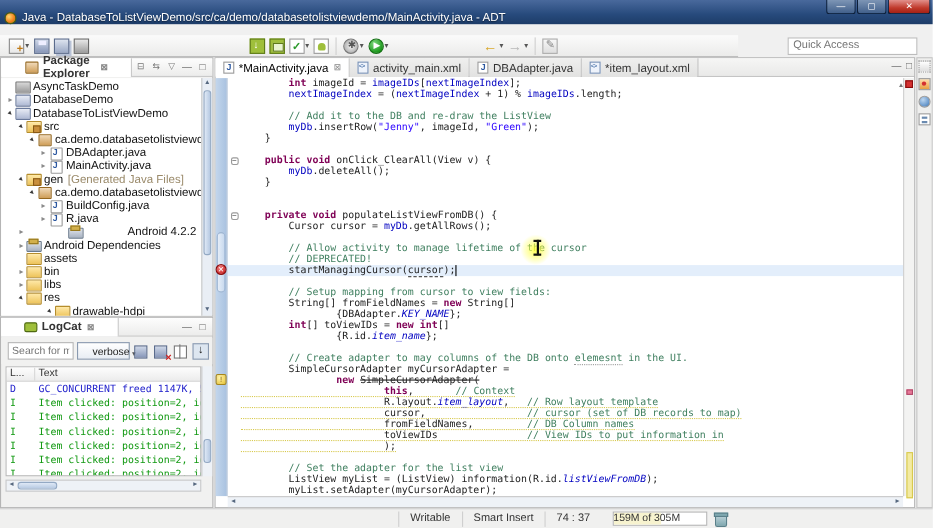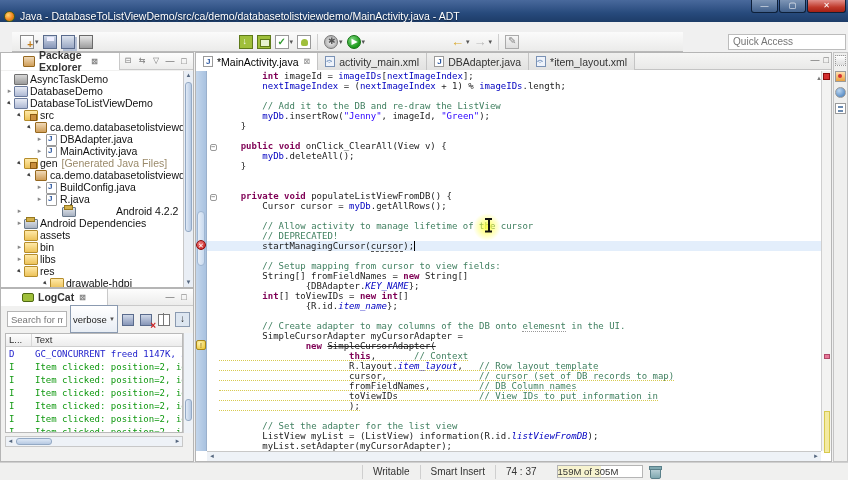--- a/index.html
+++ b/index.html
@@ -17,21 +17,21 @@
   .winbtn { width:27px; height:13px; border:1px solid #0d1f38; border-top:none; border-radius:0 0 3px 3px;
     background:linear-gradient(#7d95b5,#41608b); color:#fff; font-size:8px; line-height:11px; text-align:center; margin-left:1px; }
   .winbtn.close { width:39px; background:linear-gradient(#e2908b,#c0392b 60%,#a32014); }
 
   
   .menubar { position:absolute; left:0; top:18px; width:848px; height:14px; background:#f4f4f3;
     border-bottom:1px solid #e0e0e0; display:flex; align-items:center; padding-left:4px; }
   .menuitem { padding:0 8px; font-size:11px; color:#1a1a1a; }
 
   
-  .toolbar { position:absolute; left:12px; top:32px; width:671px; height:20px;
+  .toolbar { position:absolute; left:0; top:32px; width:671px; height:20px;
     background:linear-gradient(#fbfbfb,#ebebea); border-bottom:1px solid #b9b9b9; display:flex; align-items:center;gap:16px; }
   .tgroup { display:flex; align-items:center; margin-left:6px; padding-right:6px; }
   .tbtn { display:flex; align-items:center; height:17px; padding:0 2px; border-radius:2px; }
   .ticon { width:14px; height:14px; display:inline-block; position:relative; }
   .drop { font-size:7px; color:#555; margin-left:1px; }
   .i-new   { background:linear-gradient(#fff,#e8e8e8); border:1px solid #8a8a8a; }
   .i-new::after{ content:"+"; position:absolute; right:0; bottom:-2px; color:#c07a16; font-weight:bold; font-size:10px;}
   .i-save  { background:linear-gradient(#cfd8e8,#8796b8); border:1px solid #5a6b8c; }
   .i-save::after{ content:""; position:absolute; left:3px; top:1px; width:7px; height:4px; background:#eef; }
   .i-saveall { background:linear-gradient(#dde4ef,#9aa8c4); border:1px solid #5a6b8c; box-shadow:2px 2px 0 #b8c2d6; }
@@ -97,22 +97,22 @@
   .tsuffix { color:#9a8a6a; margin-left:4px; }
   .vscroll { position:absolute; right:0; top:18px; bottom:0; width:10px; background:#e9eef5; border-left:1px solid #c8c8c8; }
   .vscroll .sa { position:absolute; left:0; width:9px; height:9px; font-size:6px; color:#55677f; text-align:center; line-height:9px;}
   .vscroll .thumb { position:absolute; left:1px; width:7px; border-radius:3px; background:linear-gradient(90deg,#dfe9f6,#b6c9e2); border:1px solid #93a9c4; }
 
   
   #logcatview { left:0; top:288px; width:194px; height:174px; }
   .lcico { width:12px; height:9px; background:#9fbf3b; border:1px solid #4f6a12; border-radius:2px; position:relative; }
   .lctools { position:absolute; left:0; top:18px; width:100%; height:24px; display:flex; align-items:center; padding-left:6px; background:#f1f1f0;}
   .lcsearch { width:60px; height:16px; border:1px solid #b5b5b5; background:#fff; font-size:9.5px; color:#999; padding:0 3px; font-family:"Liberation Sans",sans-serif;}
-  .lcselect { width:48px; height:28px; margin-left:3px; border:1px solid #8a9ab0; background:linear-gradient(#fff,#e8edf4);
-    font-size:9.5px; display:flex; align-items:center; justify-content:space-between; padding:0 2px; }
+  .lcselect { width:48px; height:16px; margin-left:3px; border:1px solid #8a9ab0; background:linear-gradient(#fff,#e8edf4);
+    font-size:9.5px; display:flex; align-items:flex-end; justify-content:space-between; padding:0 13px; }
   .lcselect .drop{ font-size:6px; }
   .lcbtn { width:15px; height:15px; margin-left:3px; border:1px solid transparent; position:relative; }
   .lcbtn.pressed { border-color:#8a9ab0; background:#dde6f0; }
   .lcb-save { background:linear-gradient(#cfd8e8,#8796b8); border:1px solid #5a6b8c; width:12px; height:12px; margin-top:1px;}
   .lcb-clear { background:linear-gradient(#cfd8e8,#8796b8); border:1px solid #5a6b8c; width:12px; height:12px; margin-top:1px;}
   .lcb-clear::after{ content:"×"; position:absolute; right:-3px; bottom:-5px; color:#c22; font-weight:bold; font-size:10px;}
   .lcb-cols { background:#fff; border:1px solid #777; width:12px; height:12px; margin-top:1px;}
   .lcb-cols::after{ content:""; position:absolute; left:5px; top:0; bottom:0; width:1px; background:#777;}
   .lcb-scroll::after{ content:"↓"; position:absolute; left:4px; top:0px; font-weight:bold; font-size:10px; color:#222;}
   .lctable { position:absolute; left:4px; top:44px; right:10px; bottom:28px; background:#fff; border:1px solid #b9b9b9; overflow:hidden;}

